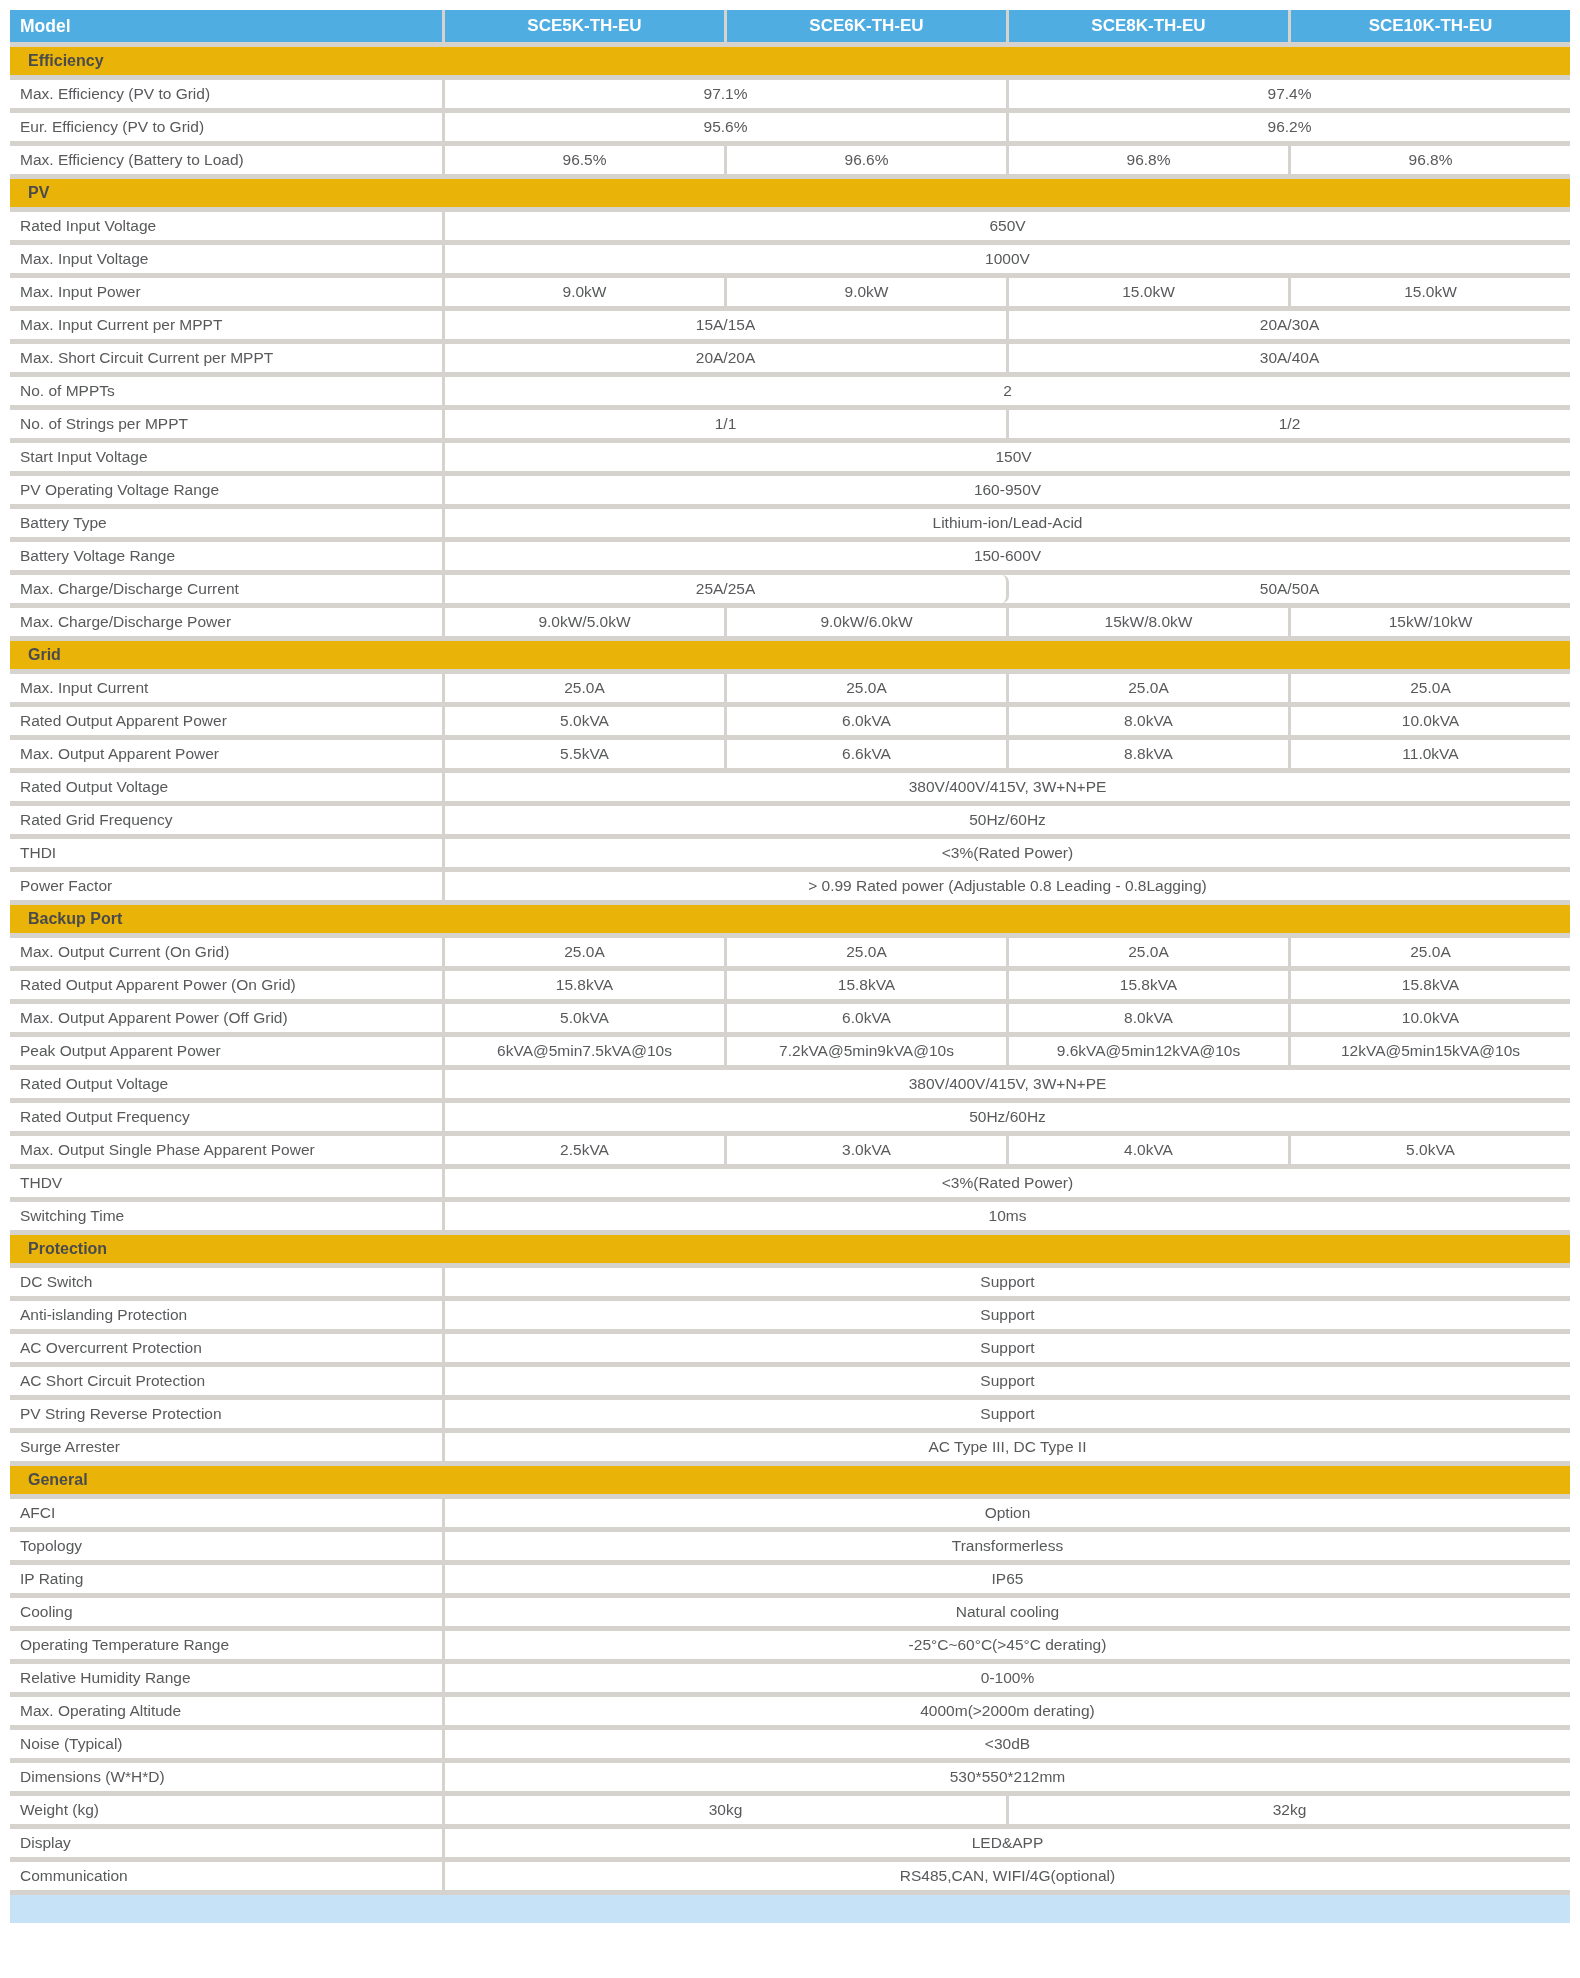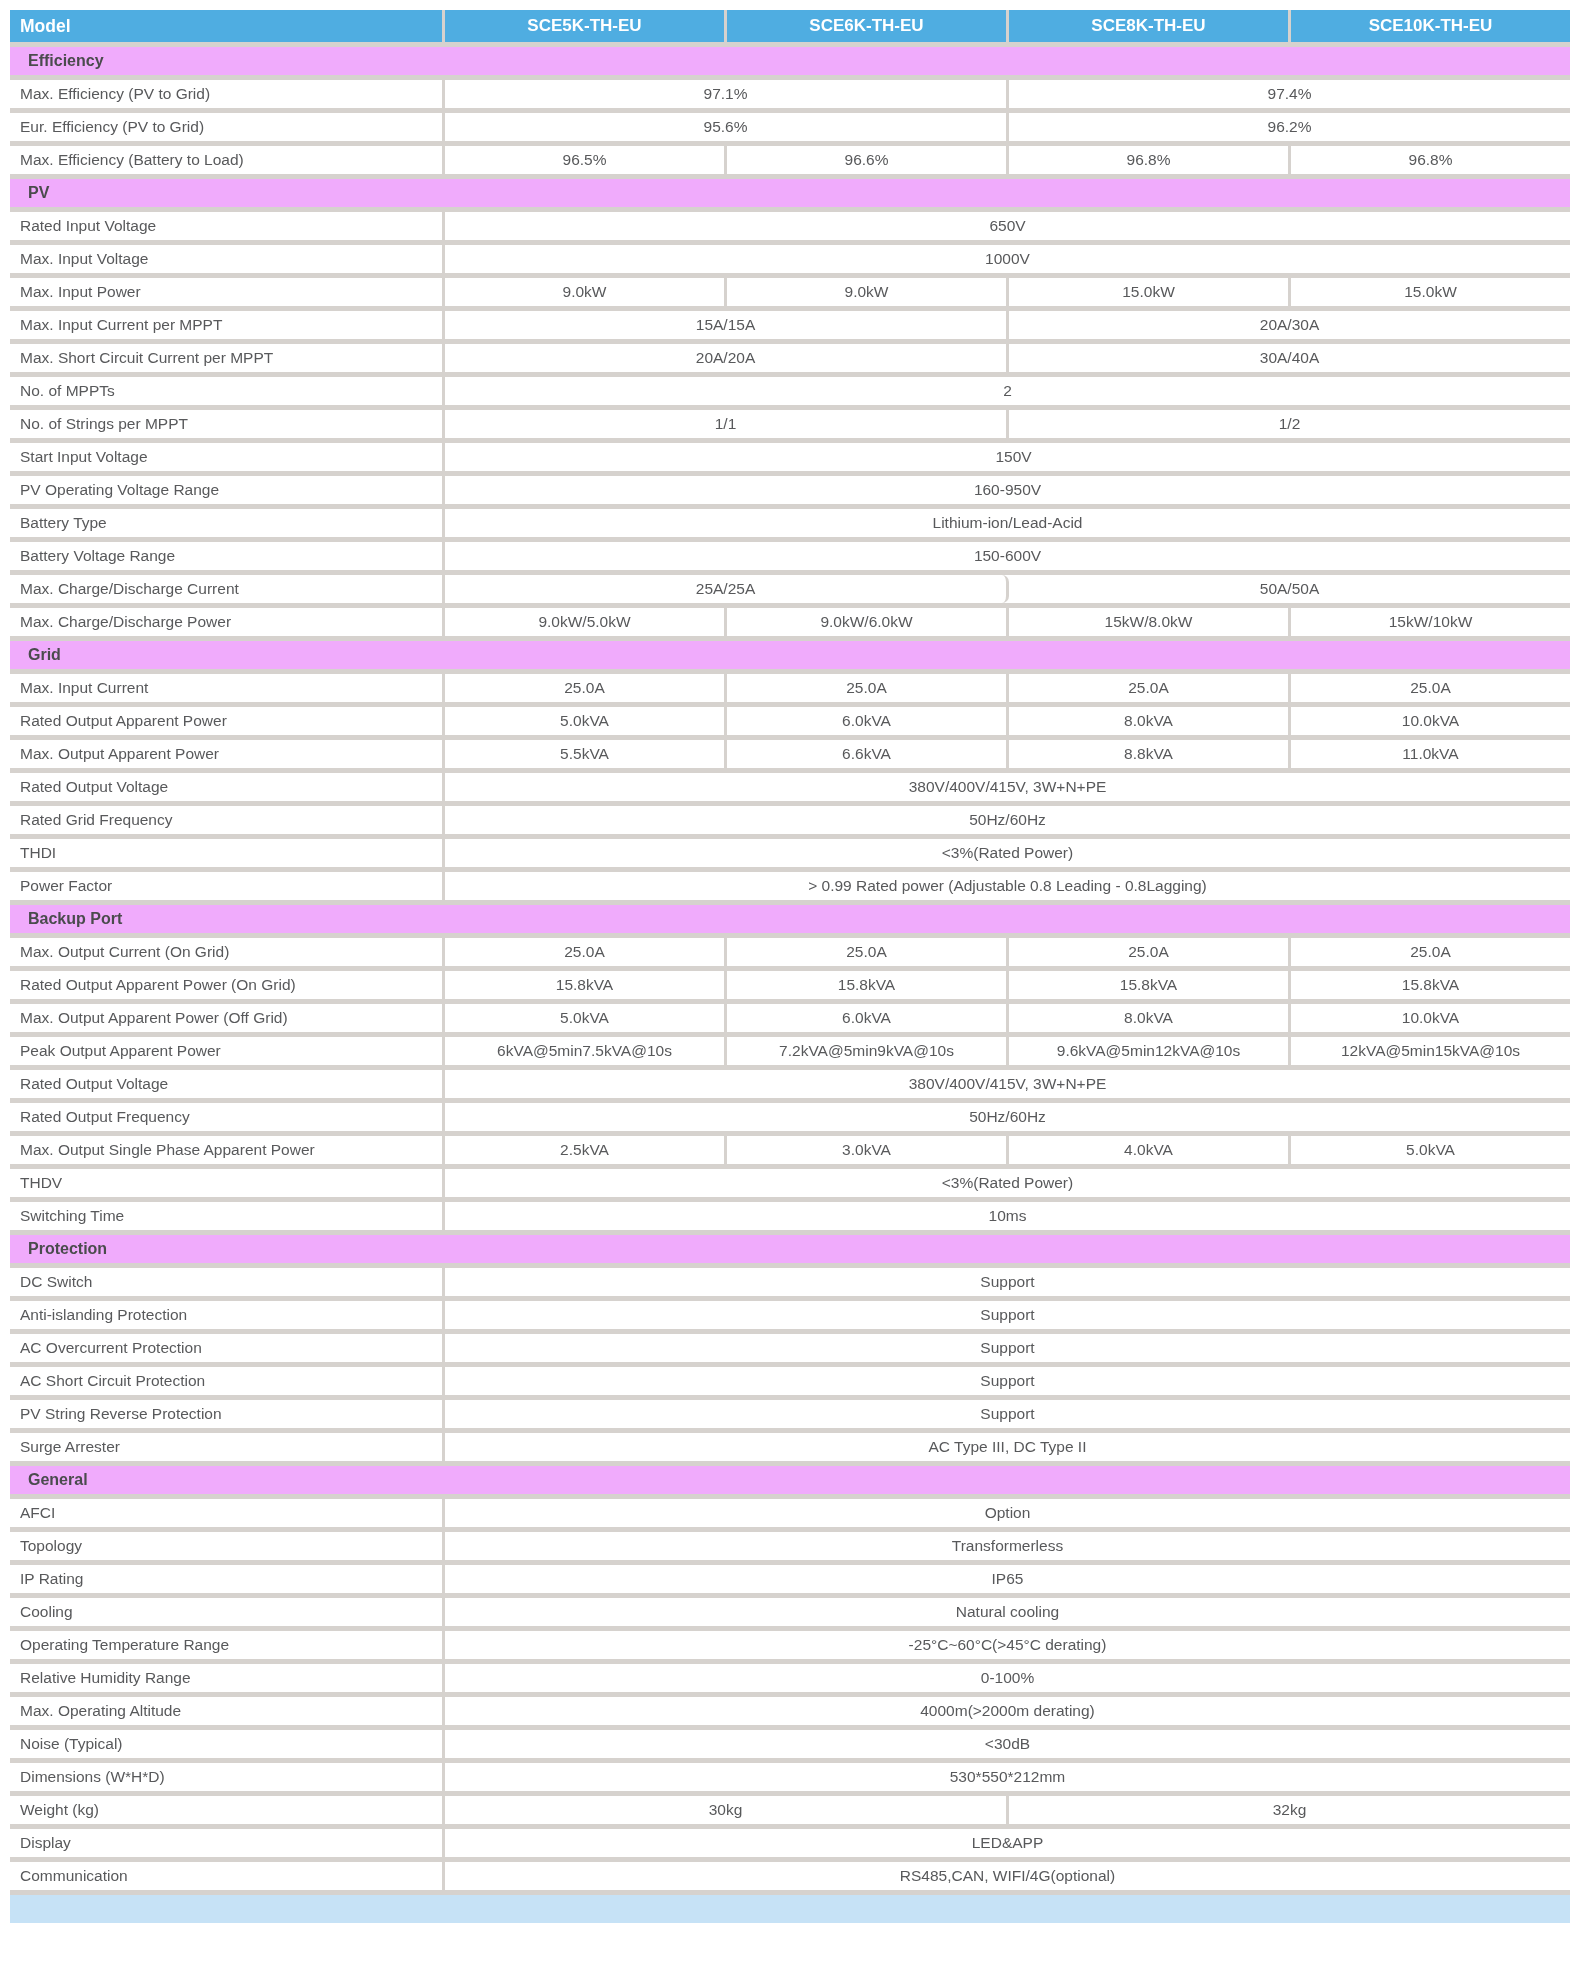--- a/index.html
+++ b/index.html
@@ -49,21 +49,21 @@
     color: #ffffff;
     font-weight: bold;
   }
   .header-row .label-cell { font-size: 17.5px; color: #ffffff; }
   .header-row .value-cell { font-size: 17px; }
   .section-row { border-bottom: 5px solid #d6d2ce; }
   .section-bar {
     flex: 1 1 auto;
     height: 28px;
     line-height: 28px;
-    background: #f0abfc;
+    background: #eab308;
     color: #4a4b4d;
     font-weight: bold;
     font-size: 16px;
     text-align: left;
     padding-left: 18px;
     border-right: none;
   }
   .partial-bar {
     height: 28px;
     background: #c6e2f6;

